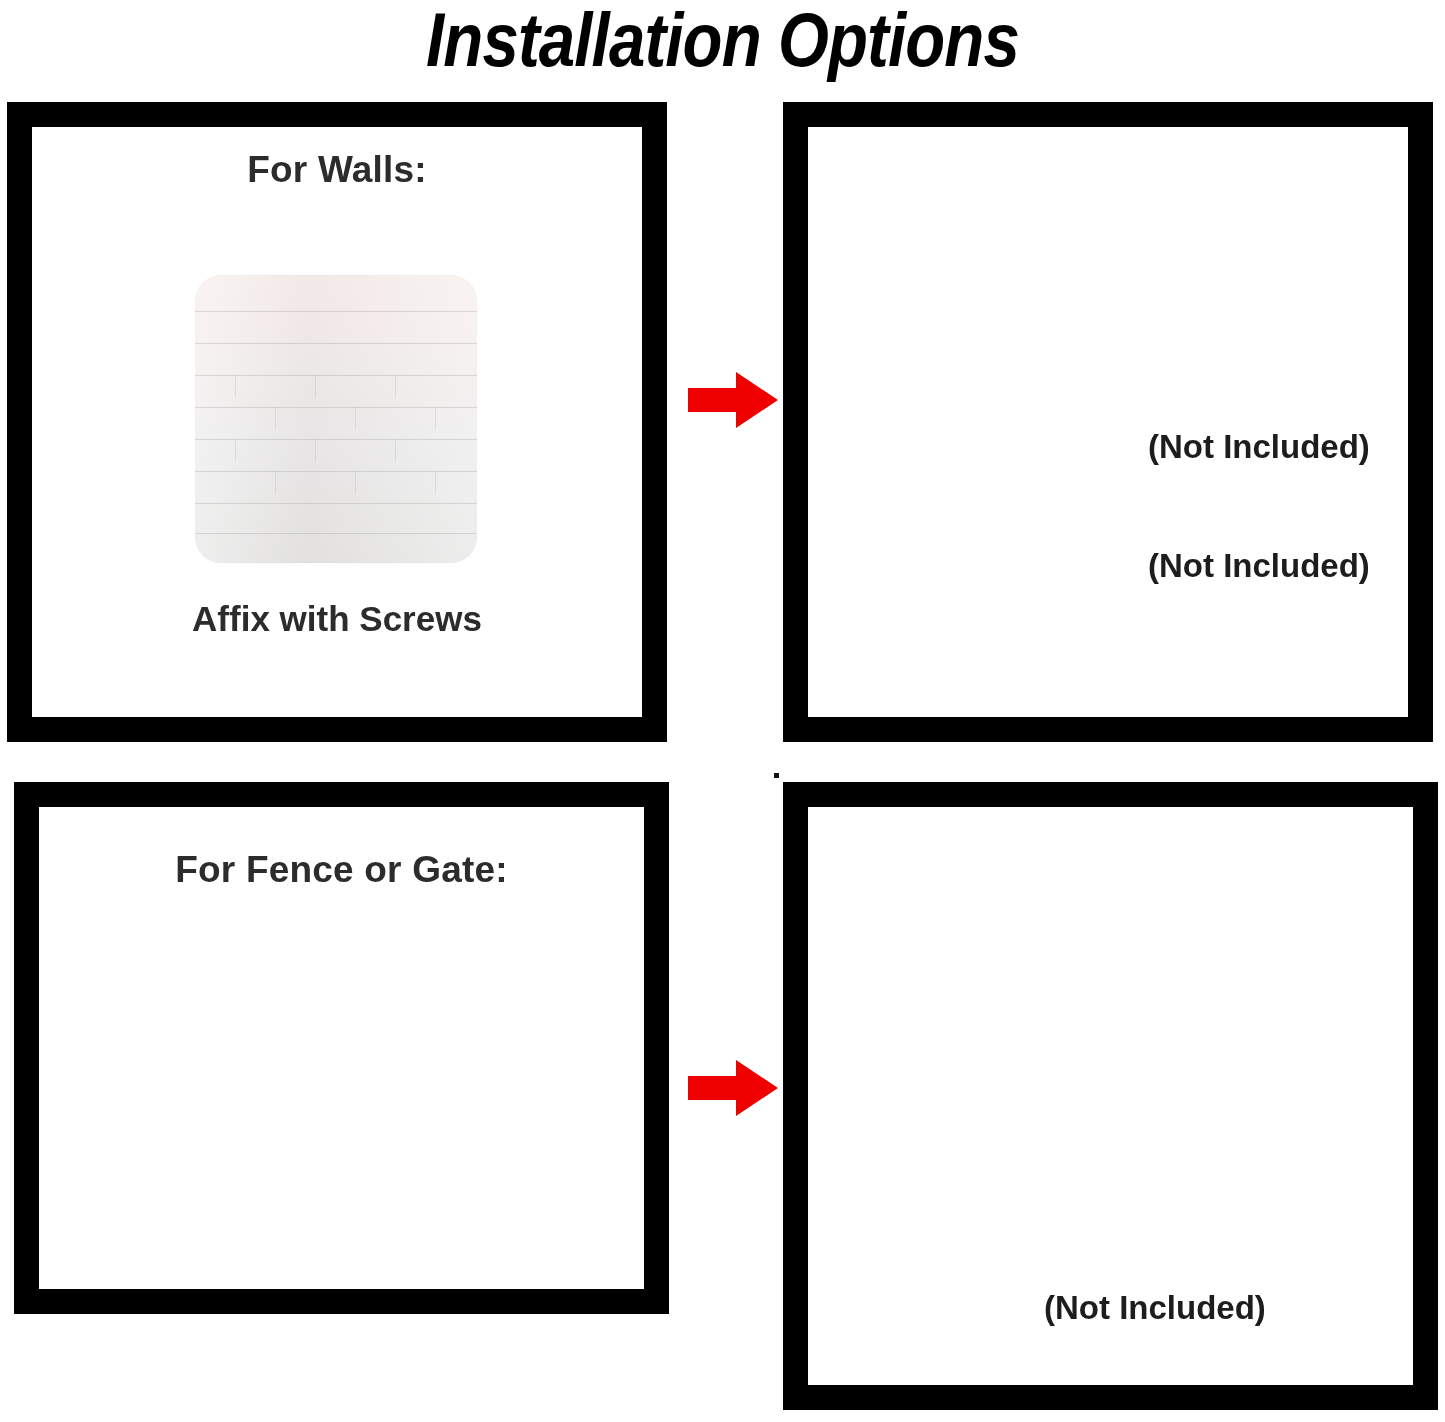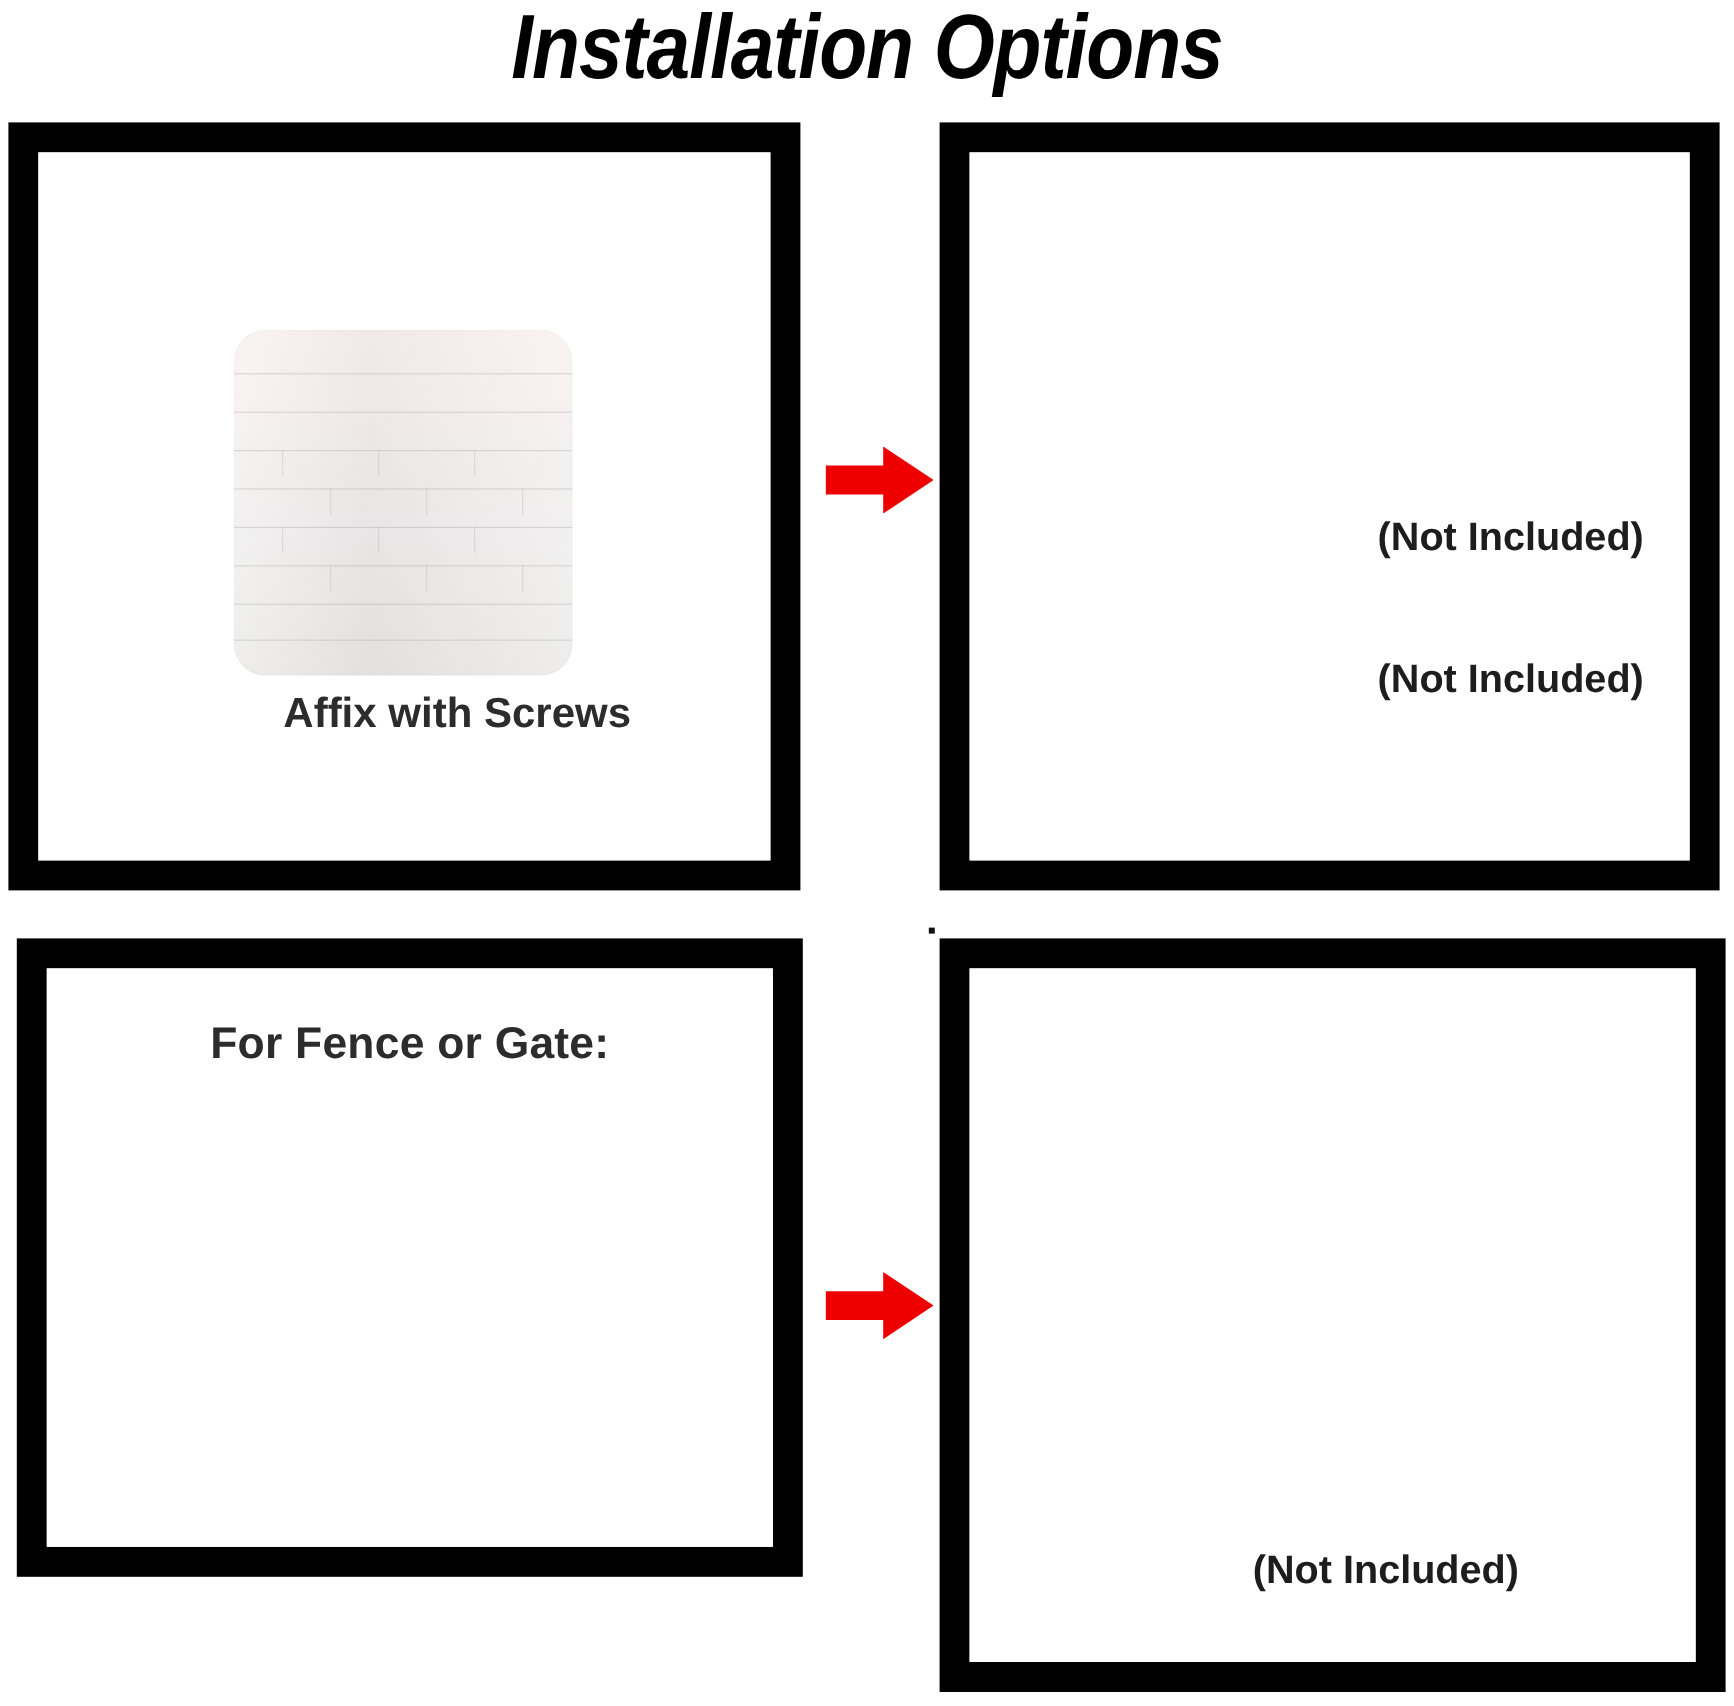--- a/index.html
+++ b/index.html
@@ -65,20 +65,21 @@
 </head>
 <body>
 
 <div id="title-bar">
   <div id="page-title" class="nosel">Installation Options</div>
 </div>
 
 <div class="panel" id="panel-walls">
   <div class="panel-inner">
 
+    <div class="panel-heading" style="top:22px;">For Walls:</div>
 
     <div id="wall-photo">
       <div class="hazelow"></div>
       <div class="mortar" style="top:36px;"></div>
       <div class="mortar" style="top:68px;"></div>
       <div class="mortar" style="top:100px;"></div>
       <div class="mortar" style="top:132px;"></div>
       <div class="mortar" style="top:164px;"></div>
       <div class="mortar" style="top:196px;"></div>
       <div class="mortar" style="top:228px;"></div>
@@ -90,21 +91,21 @@
       <div class="brickjoint" style="left:160px;top:132px;"></div>
       <div class="brickjoint" style="left:240px;top:132px;"></div>
       <div class="brickjoint" style="left:40px;top:164px;"></div>
       <div class="brickjoint" style="left:120px;top:164px;"></div>
       <div class="brickjoint" style="left:200px;top:164px;"></div>
       <div class="brickjoint" style="left:80px;top:196px;"></div>
       <div class="brickjoint" style="left:160px;top:196px;"></div>
       <div class="brickjoint" style="left:240px;top:196px;"></div>
     </div>
 
-    <div class="panel-caption" style="top:444px;margin-left:44px;">Affix with Screws</div>
+    <div class="panel-caption" style="top:468px;">Affix with Screws</div>
   </div>
 </div>
 
 <svg id="arrow-top" class="arrow-right" viewBox="0 0 90 56">
   <path d="M0 16 L48 16 L48 0 L90 28 L48 56 L48 40 L0 40 Z" fill="#ee0000"></path>
 </svg>
 
 <div class="panel" id="panel-hardware">
   <div class="panel-inner">
 

